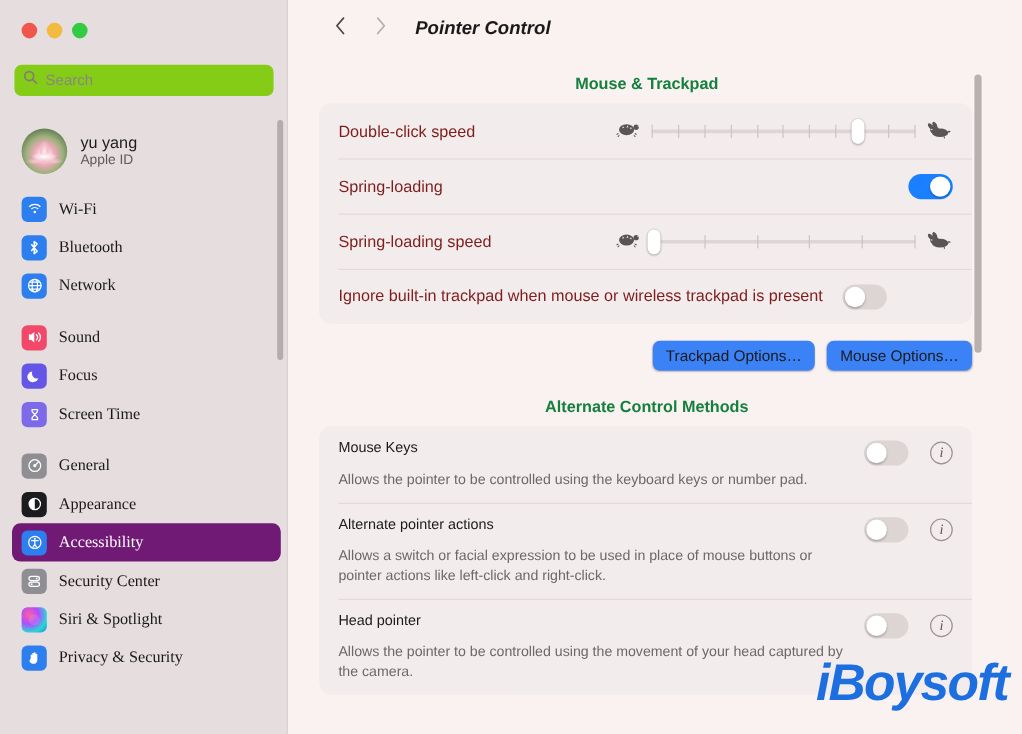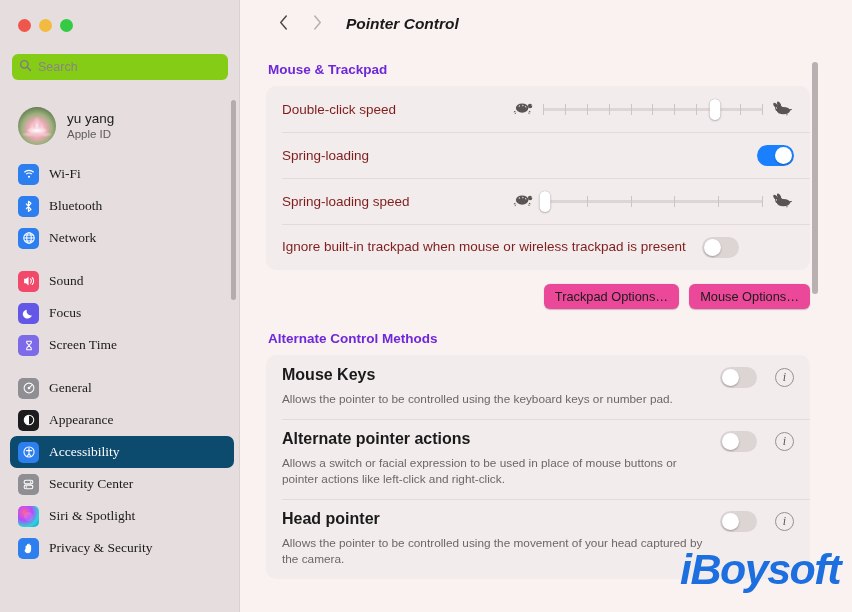--- a/index.html
+++ b/index.html
@@ -92,21 +92,21 @@
   .nav-group { margin-bottom: 11px; font-family: Liberation Serif, serif; }
   .nav-item {
     display: flex; align-items: center;
     gap: 10px;
     height: 32px;
     padding: 0 8px;
     margin: 0 6px 0 2px;
     border-radius: 7px;
     cursor: default;
   }
-  .nav-item.selected { background: #0c4a6e; }
+  .nav-item.selected { background: #701a75; }
   .nav-item.selected .nav-label { color: #fff; }
   .nav-label { font-size: 13.5px; color: #1a1a1a; white-space: nowrap; }
   .nav-icon {
     width: 21px; height: 21px; flex: 0 0 21px;
     border-radius: 5px;
     display: flex; align-items: center; justify-content: center;
     color: #fff;
   }
   .nav-icon svg { display: block; }
 
@@ -154,22 +154,23 @@
 
   #content {
     position: absolute;
     top: 48px; left: 0; right: 0; bottom: 0;
     overflow: hidden;
     padding: 0 42px 0 26px;
   }
   .section-title {
     font-size: 13.5px;
     font-weight: bold;
-    color: #6d28d9;
+    color: #15803d;
     margin: 14px 0 9px 2px;
+    text-align: center;
   }
   .card {
     background: #f3ecec;
     border-radius: 10px;
     overflow: hidden;
   }
   .row {
     display: flex; align-items: center;
     padding: 0 16px;
     min-height: 46px;
@@ -257,41 +258,41 @@
   .row-label.wrap { flex: 1 1 auto; max-width: 420px; line-height: 1.32; }
 
   
   #buttons-row {
     display: flex; justify-content: flex-end;
     gap: 10px;
     margin-top: 14px;
     padding-right: 0px;
   }
   .push-btn {
-    background: #ec4899;
+    background: #3b82f6;
     border: 0;
     border-radius: 6px;
     height: 25px;
     padding: 0 11px;
     font-family: "Liberation Sans", sans-serif;
     font-size: 12.8px;
     color: #1b1b1b;
     box-shadow: 0 0.5px 1.2px rgba(0,0,0,.22);
     cursor: default;
   }
 
   
   .drow { padding: 11px 16px 12px 16px; position: relative; }
   .drow + .drow::before {
     content: "";
     position: absolute; left: 16px; right: 0; top: 0;
     height: 1px; background: #e4dada;
   }
   .drow-head { display: flex; align-items: flex-start; }
-  .drow-title { font-size: 16px; color: #1a1a1a; flex: 1 1 auto; font-weight: bold; }
+  .drow-title { font-size: 12px; color: #1a1a1a; flex: 1 1 auto; }
   .drow-desc {
     font-size: 11.8px;
     color: #6d6767;
     line-height: 1.36;
     margin-top: 3px;
     max-width: 425px;
   }
   .drow-controls { display: flex; align-items: center; flex: 0 0 auto; margin-top: 1px; }
 
   #main-scrollbar {

